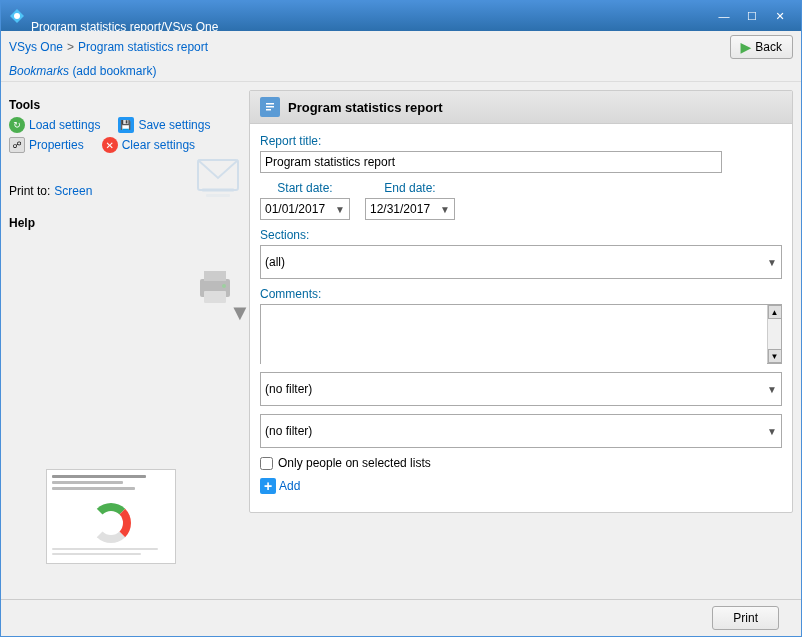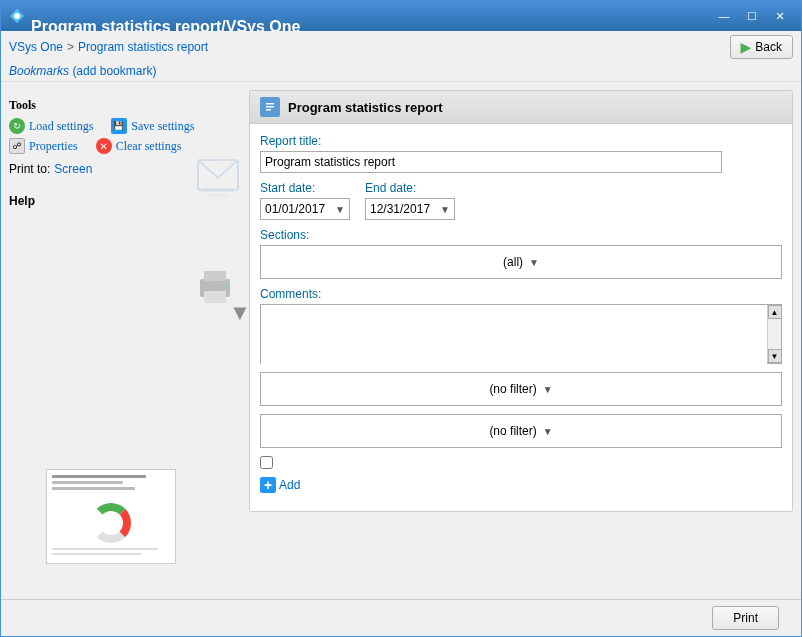--- a/index.html
+++ b/index.html
@@ -23,22 +23,22 @@
       user-select: none;
     }
     .title-bar-icon {
       width: 16px;
       height: 16px;
       margin-right: 6px;
       flex-shrink: 0;
     }
     .title-bar-text {
       flex: 1;
-      font-size: 16px;
-      font-weight: bold;
+      font-size: 12px;
+      font-weight: normal;
       margin-top: 21px;
     }
     .title-bar-controls {
       display: flex;
       gap: 2px;
     }
     .title-bar-btn {
       width: 26px;
       height: 20px;
       background: transparent;
@@ -112,22 +112,21 @@
     
     .sidebar-section-title {
       font-weight: bold;
       font-size: 12px;
       margin-bottom: 5px;
       margin-top: 8px;
       color: #000;
     }
 
     .tools-section {
-      margin-bottom: 4px;
-      font-family: Liberation Serif, serif;
+      margin-bottom: 27px;
     }
     .tools-row {
       display: flex;
       align-items: center;
       gap: 4px;
       margin-bottom: 4px;
     }
     .tool-link {
       color: #0066cc;
       text-decoration: none;
@@ -248,20 +247,21 @@
       border: 1px solid #aaa;
       padding: 2px 4px;
       font-size: 12px;
       background: white;
     }
 
     .date-row {
       display: flex;
       gap: 15px;
       margin-bottom: 8px;
+      text-align: center;
     }
 
     .date-field {
       display: flex;
       flex-direction: column;
     }
 
     .date-select {
       height: 22px;
       border: 1px solid #aaa;
@@ -284,21 +284,21 @@
     .form-select {
       width: 100%;
       height: 22px;
       border: 1px solid #aaa;
       padding: 16px 4px;
       font-size: 12px;
       background: white;
       cursor: pointer;
       display: flex;
       align-items: center;
-      justify-content: center;
+      justify-content: space-between;
     }
 
     .textarea-wrapper {
       position: relative;
       width: 100%;
       height: 60px;
       border: 1px solid #aaa;
       background: white;
     }
 
@@ -597,20 +597,21 @@
 
             <div class="form-field">
               <div class="form-select">
                 <span>(no filter)</span>
                 <span class="select-arrow">▼</span>
               </div>
             </div>
 
             <div class="checkbox-row">
               <input type="checkbox" style="">
+              <label>Only people on selected lists</label>
             </div>
 
             <div class="add-btn">
               <div class="add-icon">+</div>
               <span>Add</span>
             </div>
 
           </div>
         </div>
       </div>

